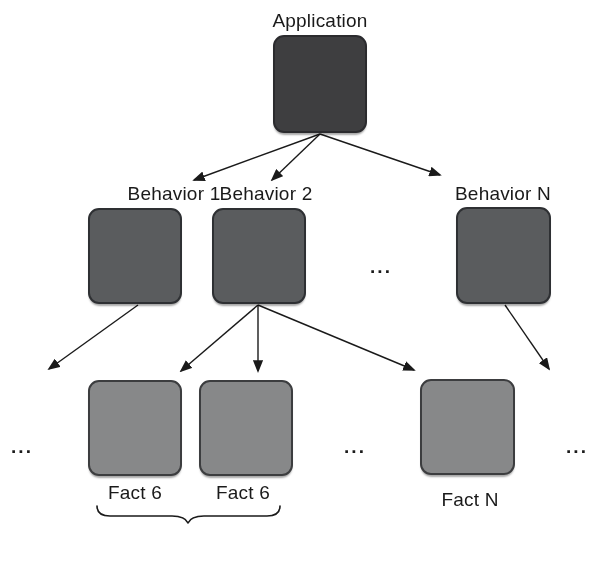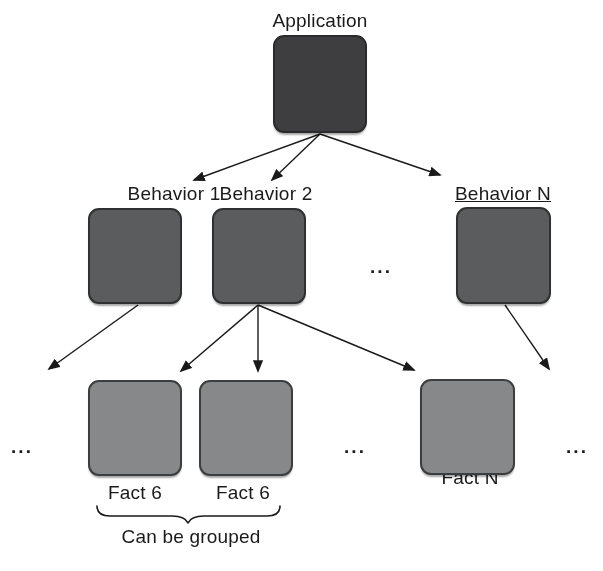--- a/index.html
+++ b/index.html
@@ -83,25 +83,24 @@
     <line class="arrow" x1="258" y1="305" x2="181" y2="371" marker-end="url(#ah)"></line>
     <line class="arrow" x1="258" y1="305" x2="258" y2="371" marker-end="url(#ah)"></line>
     <line class="arrow" x1="258" y1="305" x2="414" y2="370" marker-end="url(#ah)"></line>
     <line class="arrow" x1="505" y1="305" x2="549" y2="369" marker-end="url(#ah)"></line>
     <path class="brace" d="M 97 506 C 97 513 101 516 110 516 L 172 516 C 181 516 186 518 188 523 C 190 518 195 516 204 516 L 267 516 C 276 516 280 513 280 506"></path>
   </svg>
 
   <div class="lbl" style="left:320px; top:11px;">Application</div>
   <div class="lbl" style="left:138px; top:184px;margin-left:36px;">Behavior 1</div>
   <div class="lbl" style="left:266px; top:184px;">Behavior 2</div>
-  <div class="lbl" style="left:503px; top:184px;text-decoration:underline;">Behavior N</div>
+  <div class="lbl" style="left:503px; top:184px;">Behavior N</div>
   <div class="lbl" style="left:135px; top:483px;">Fact 6</div>
   <div class="lbl" style="left:243px; top:483px;">Fact 6</div>
-  <div class="lbl" style="left:470px; top:468px;">Fact N</div>
-  <div class="lbl" style="left:191px; top:527px;">Can be grouped</div>
+  <div class="lbl" style="left:470px; top:490px;">Fact N</div>
 
   <div class="lbl dots" style="left:381px; top:257px;">...</div>
   <div class="lbl dots" style="left:22px; top:437px;">...</div>
   <div class="lbl dots" style="left:355px; top:437px;">...</div>
   <div class="lbl dots" style="left:577px; top:437px;">...</div>
 
   <div class="node app" style="left:273px; top:35px; width:94px; height:98px;"></div>
   <div class="node behavior" style="left:88px; top:208px; width:94px; height:96px;"></div>
   <div class="node behavior" style="left:212px; top:208px; width:94px; height:96px;"></div>
   <div class="node behavior" style="left:456px; top:207px; width:95px; height:97px;"></div>

